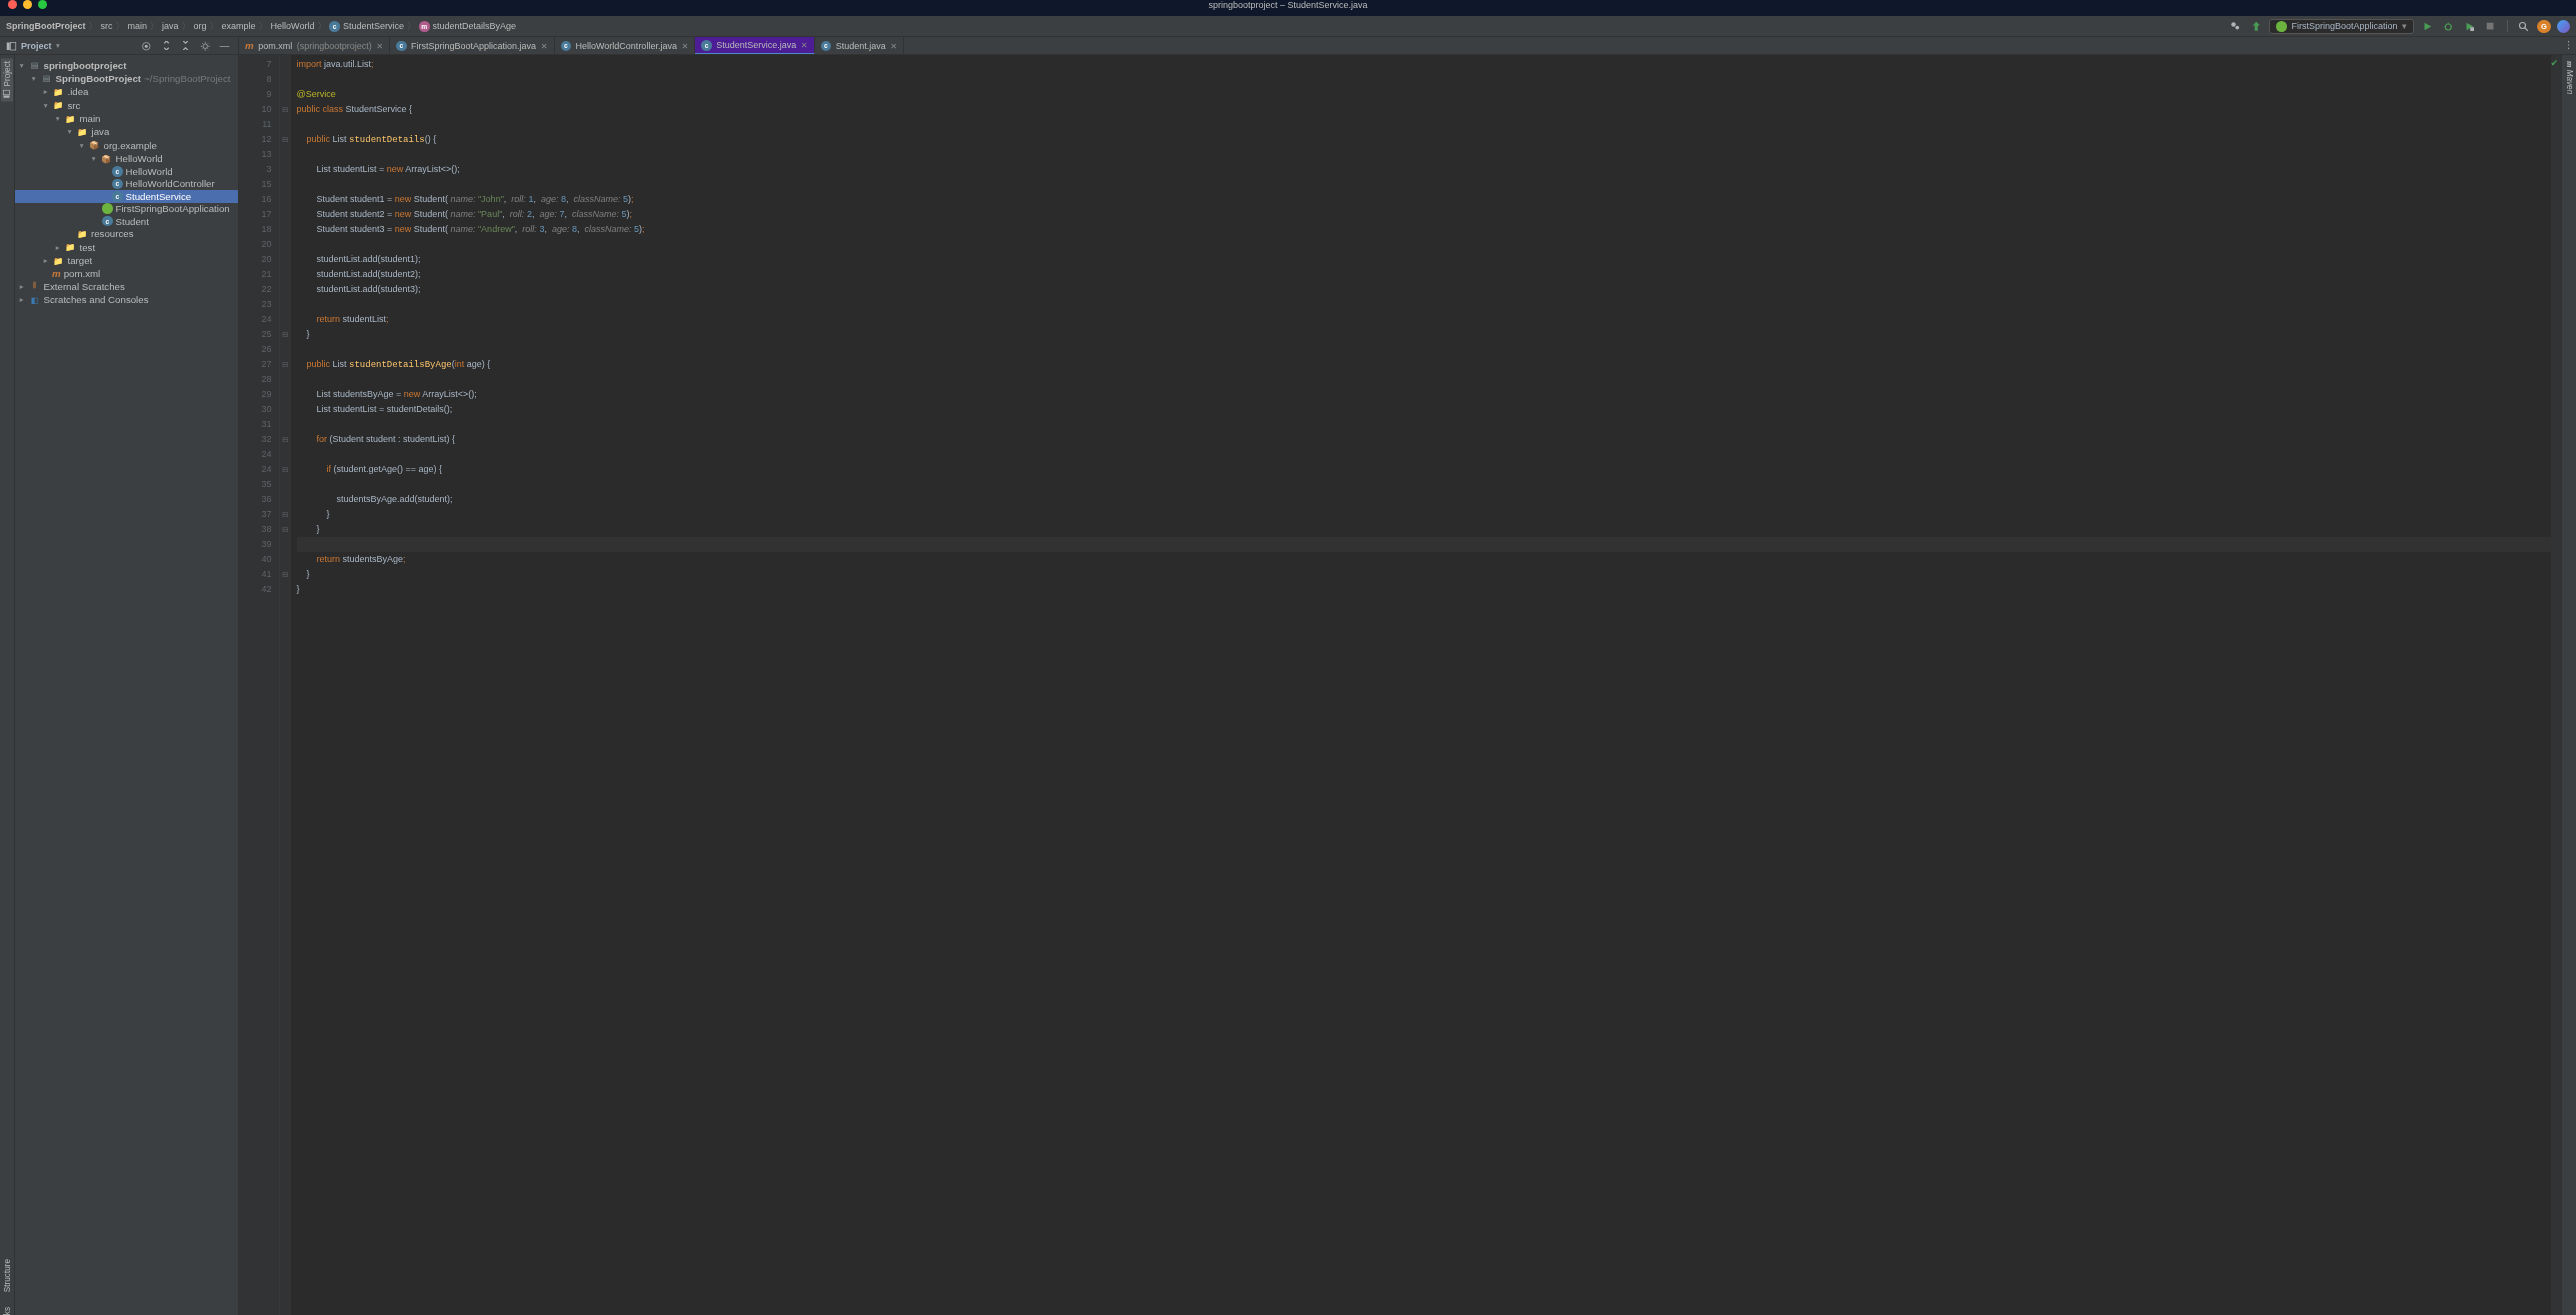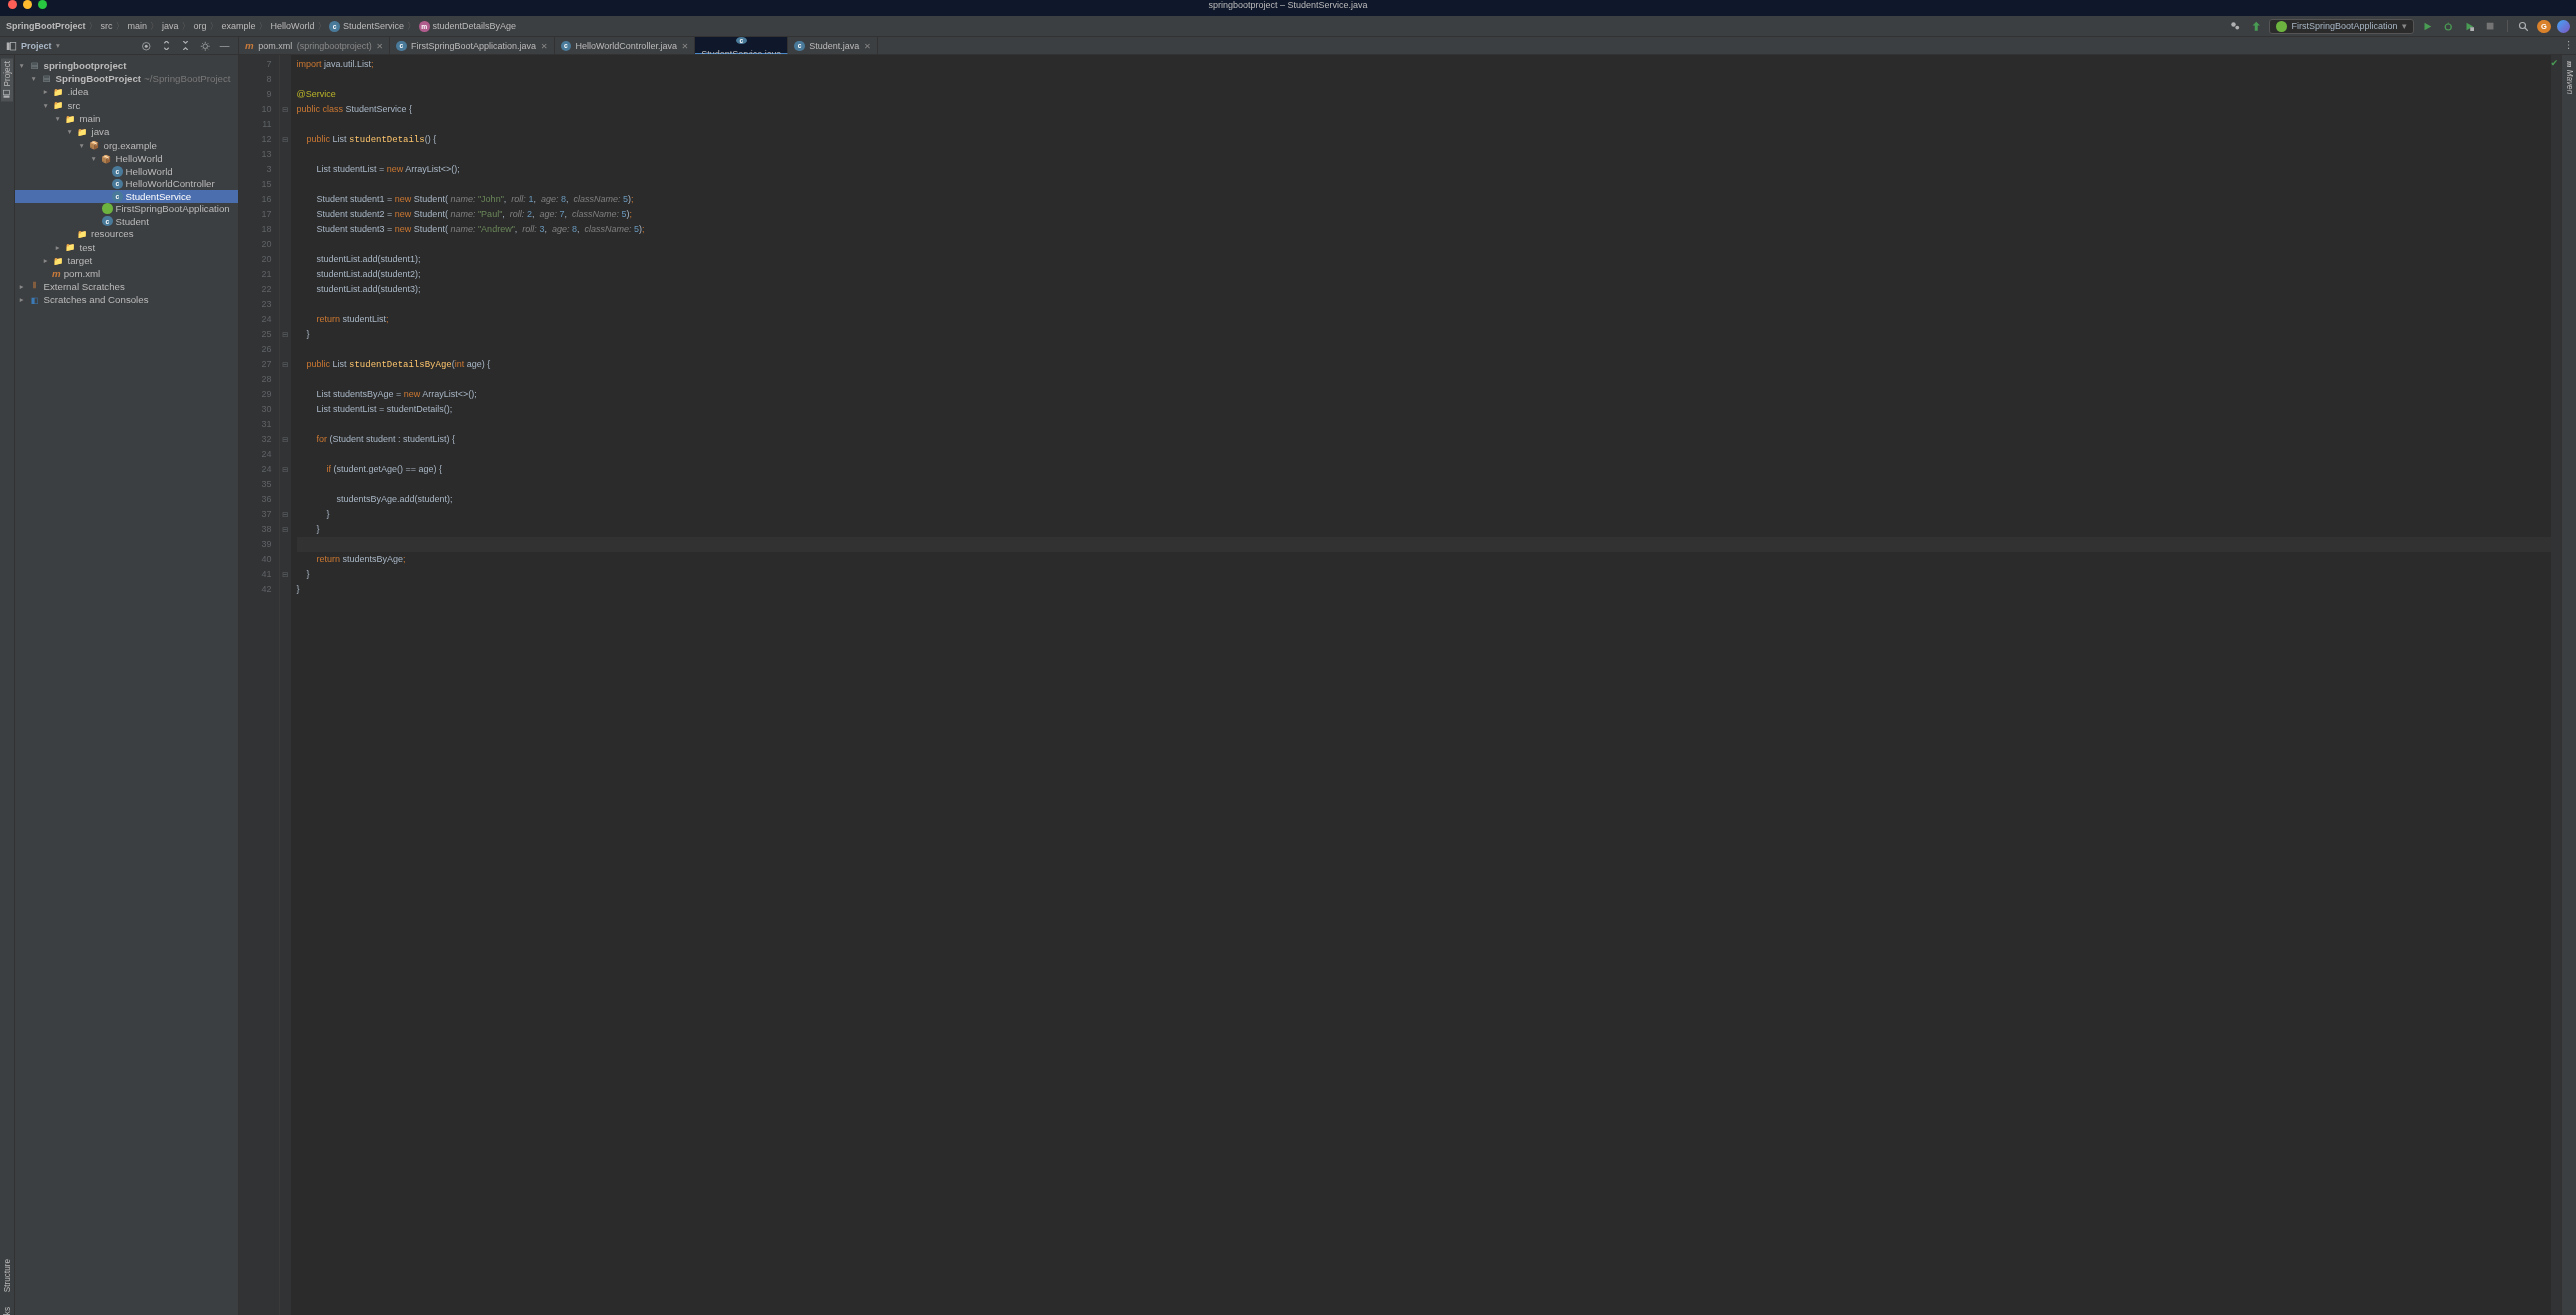--- a/index.html
+++ b/index.html
@@ -27,21 +27,21 @@
   
   
   .toolbar-row { height: 18px; background: #3c3f41; border-bottom: 0.7px solid #323232; display: flex; align-items: stretch; }
   .project-selector { display: flex; align-items: center; gap: 4.5px; padding: 0 6px; border-right: 0.7px solid #323232; min-width: 239px; }
   .project-selector-label { display: flex; align-items: center; gap: 3px; font-weight: bold; font-size: 9px; }
   .project-toolbar-icons { margin-left: auto; display: flex; gap: 4.5px; }
   
   
   .editor-tabs { display: flex; align-items: stretch; flex: 1; overflow: hidden; }
   .editor-tab { display: flex; align-items: center; gap: 4.5px; padding: 0 6px; font-size: 9px; color: #bbb; border-right: 0.7px solid #323232; white-space: nowrap; cursor: pointer; }
-  .editor-tab.active { background: #0f172a; border-bottom: 1.5px solid #4a88c7; flex-direction: column; }
+  .editor-tab.active { background: #4c1d95; border-bottom: 1.5px solid #4a88c7; }
   .tab-close { color: #888; font-size: 8.2px; }
   .tab-icon { width: 10.5px; height: 10.5px; border-radius: 50%; display: inline-flex; align-items: center; justify-content: center; font-size: 6.7px; font-weight: bold; }
   .tab-icon-java { background: #4a7a9a; color: #fff; }
   .tab-icon-maven { color: #c87b3c; font-style: italic; font-weight: bold; font-size: 9.7px; }
   
   
   .main { flex: 1; display: flex; overflow: hidden; }
   
   
   .tool-stripe-left { width: 15px; background: #3c3f41; border-right: 0.7px solid #323232; display: flex; flex-direction: column; align-items: center; padding-top: 3px; gap: 15px; }

